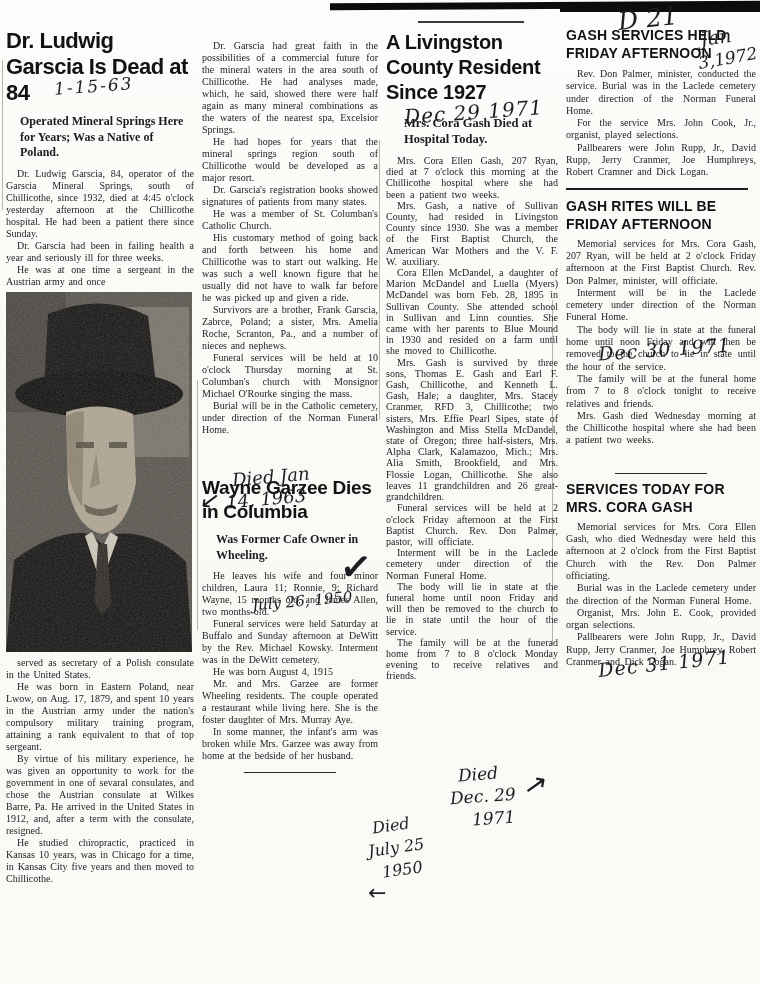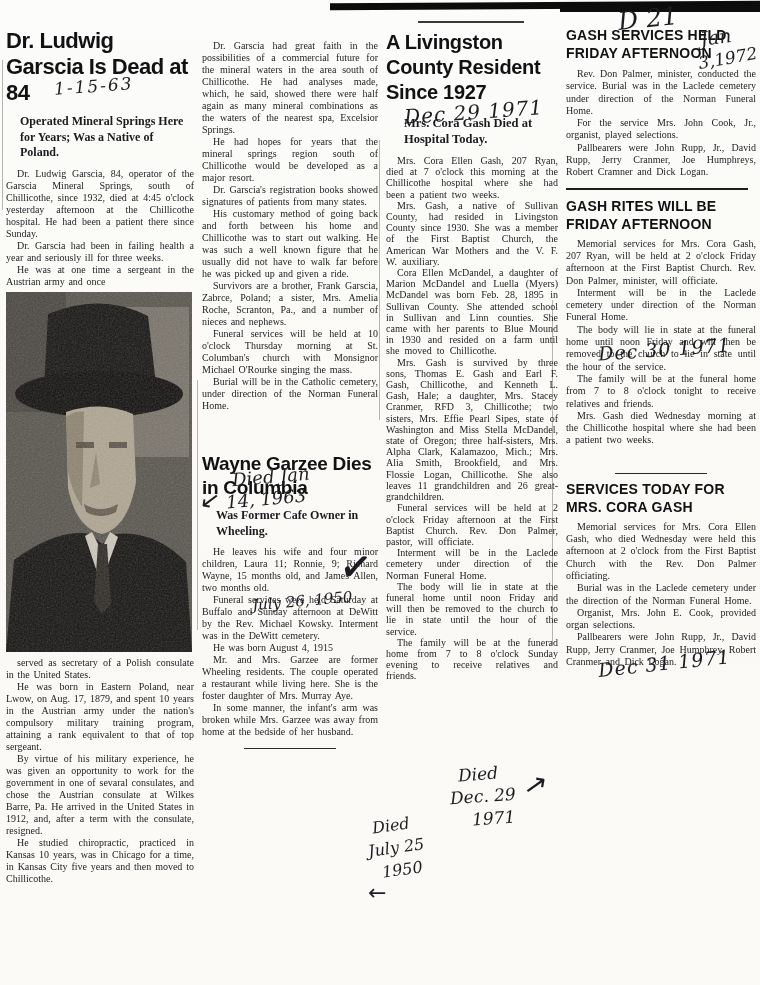--- a/index.html
+++ b/index.html
@@ -84,20 +84,21 @@
     <p>served as secretary of a Polish consulate in the United States.</p>
     <p>He was born in Eastern Poland, near Lwow, on Aug. 17, 1879, and spent 10 years in the Austrian army under the nation's compulsory military training program, attaining a rank equivalent to that of top sergeant.</p>
     <p>By virtue of his military experience, he was given an opportunity to work for the government in one of sevaral consulates, and chose the Austrian consulate at Wilkes Barre, Pa. He arrived in the United States in 1912, and, after a term with the consulate, resigned.</p>
     <p>He studied chiropractic, practiced in Kansas 10 years, was in Chicago for a time, in Kansas City five years and then moved to Chillicothe.</p>
   </section>
 
   <section id="col2" class="col">
     <p>Dr. Garscia had great faith in the possibilities of a commercial future for the mineral waters in the area south of Chillicothe. He had analyses made, which, he said, showed there were half again as many mineral combinations as the waters of the nearest spa, Excelsior Springs.</p>
     <p>He had hopes for years that the mineral springs region south of Chillicothe would be developed as a major resort.</p>
     <p>Dr. Garscia's registration books showed signatures of patients from many states.</p>
+    <p>He was a member of St. Columban's Catholic Church.</p>
     <p>His customary method of going back and forth between his home and Chillicothe was to start out walking. He was such a well known figure that he usually did not have to walk far before he was picked up and given a ride.</p>
     <p>Survivors are a brother, Frank Garscia, Zabrce, Poland; a sister, Mrs. Amelia Roche, Scranton, Pa., and a number of nieces and nephews.</p>
     <p>Funeral services will be held at 10 o'clock Thursday morning at St. Columban's church with Monsignor Michael O'Rourke singing the mass.</p>
     <p>Burial will be in the Catholic cemetery, under direction of the Norman Funeral Home.</p>
     <div class="spacer"></div>
     <h2>Wayne Garzee Dies in Columbia</h2>
     <div class="subhead">Was Former Cafe Owner in Wheeling.</div>
     <p>He leaves his wife and four minor children, Laura 11; Ronnie, 9; Richard Wayne, 15 months old, and James Allen, two months old.</p>
     <p>Funeral services were held Saturday at Buffalo and Sunday afternoon at DeWitt by the Rev. Michael Kowsky. Interment was in the DeWitt cemetery.</p>
     <p>He was born August 4, 1915</p>
@@ -109,21 +110,21 @@
   <section id="col3" class="col">
     <h2 style="font-size:20px;line-height:25px;">A Livingston County Resident Since 1927</h2>
     <div class="subhead">Mrs. Cora Gash Died at Hospital Today.</div>
     <p>Mrs. Cora Ellen Gash, 207 Ryan, died at 7 o'clock this morning at the Chillicothe hospital where she had been a patient two weeks.</p>
     <p>Mrs. Gash, a native of Sullivan County, had resided in Livingston County since 1930. She was a member of the First Baptist Church, the American War Mothers and the V. F. W. auxiliary.</p>
     <p>Cora Ellen McDandel, a daughter of Marion McDandel and Luella (Myers) McDandel was born Feb. 28, 1895 in Sullivan County. She attended school in Sullivan and Linn counties. She came with her parents to Blue Mound in 1930 and resided on a farm until she moved to Chillicothe.</p>
     <p>Mrs. Gash is survived by three sons, Thomas E. Gash and Earl F. Gash, Chillicothe, and Kenneth L. Gash, Hale; a daughter, Mrs. Stacey Cranmer, RFD 3, Chillicothe; two sisters, Mrs. Effie Pearl Sipes, state of Washington and Miss Stella McDandel, state of Oregon; three half-sisters, Mrs. Alpha Clark, Kalamazoo, Mich.; Mrs. Alia Smith, Brookfield, and Mrs. Flossie Logan, Chillicothe. She also leaves 11 grandchildren and 26 great-grandchildren.</p>
     <p>Funeral services will be held at 2 o'clock Friday afternoon at the First Baptist Church. Rev. Don Palmer, pastor, will officiate.</p>
     <p>Interment will be in the Laclede cemetery under direction of the Norman Funeral Home.</p>
     <p>The body will lie in state at the funeral home until noon Friday and will then be removed to the church to lie in state until the hour of the service.</p>
-    <p>The family will be at the funerad home from 7 to 8 o'clock Sunday evening to receive relatives and friends.</p>
+    <p>The family will be at the funerad home from 7 to 8 o'clock Monday evening to receive relatives and friends.</p>
   </section>
 
   <section id="col4" class="col">
     <h4>GASH SERVICES HELD FRIDAY AFTERNOON</h4>
     <div style="height:6px;"></div>
     <p>Rev. Don Palmer, minister, conducted the service. Burial was in the Laclede cemetery under direction of the Norman Funeral Home.</p>
     <p>For the service Mrs. John Cook, Jr., organist, played selections.</p>
     <p>Pallbearers were John Rupp, Jr., David Rupp, Jerry Cranmer, Joe Humphreys, Robert Cramner and Dick Logan.</p>
     <div class="divider"></div>
     <h4>GASH RITES WILL BE FRIDAY AFTERNOON</h4>

